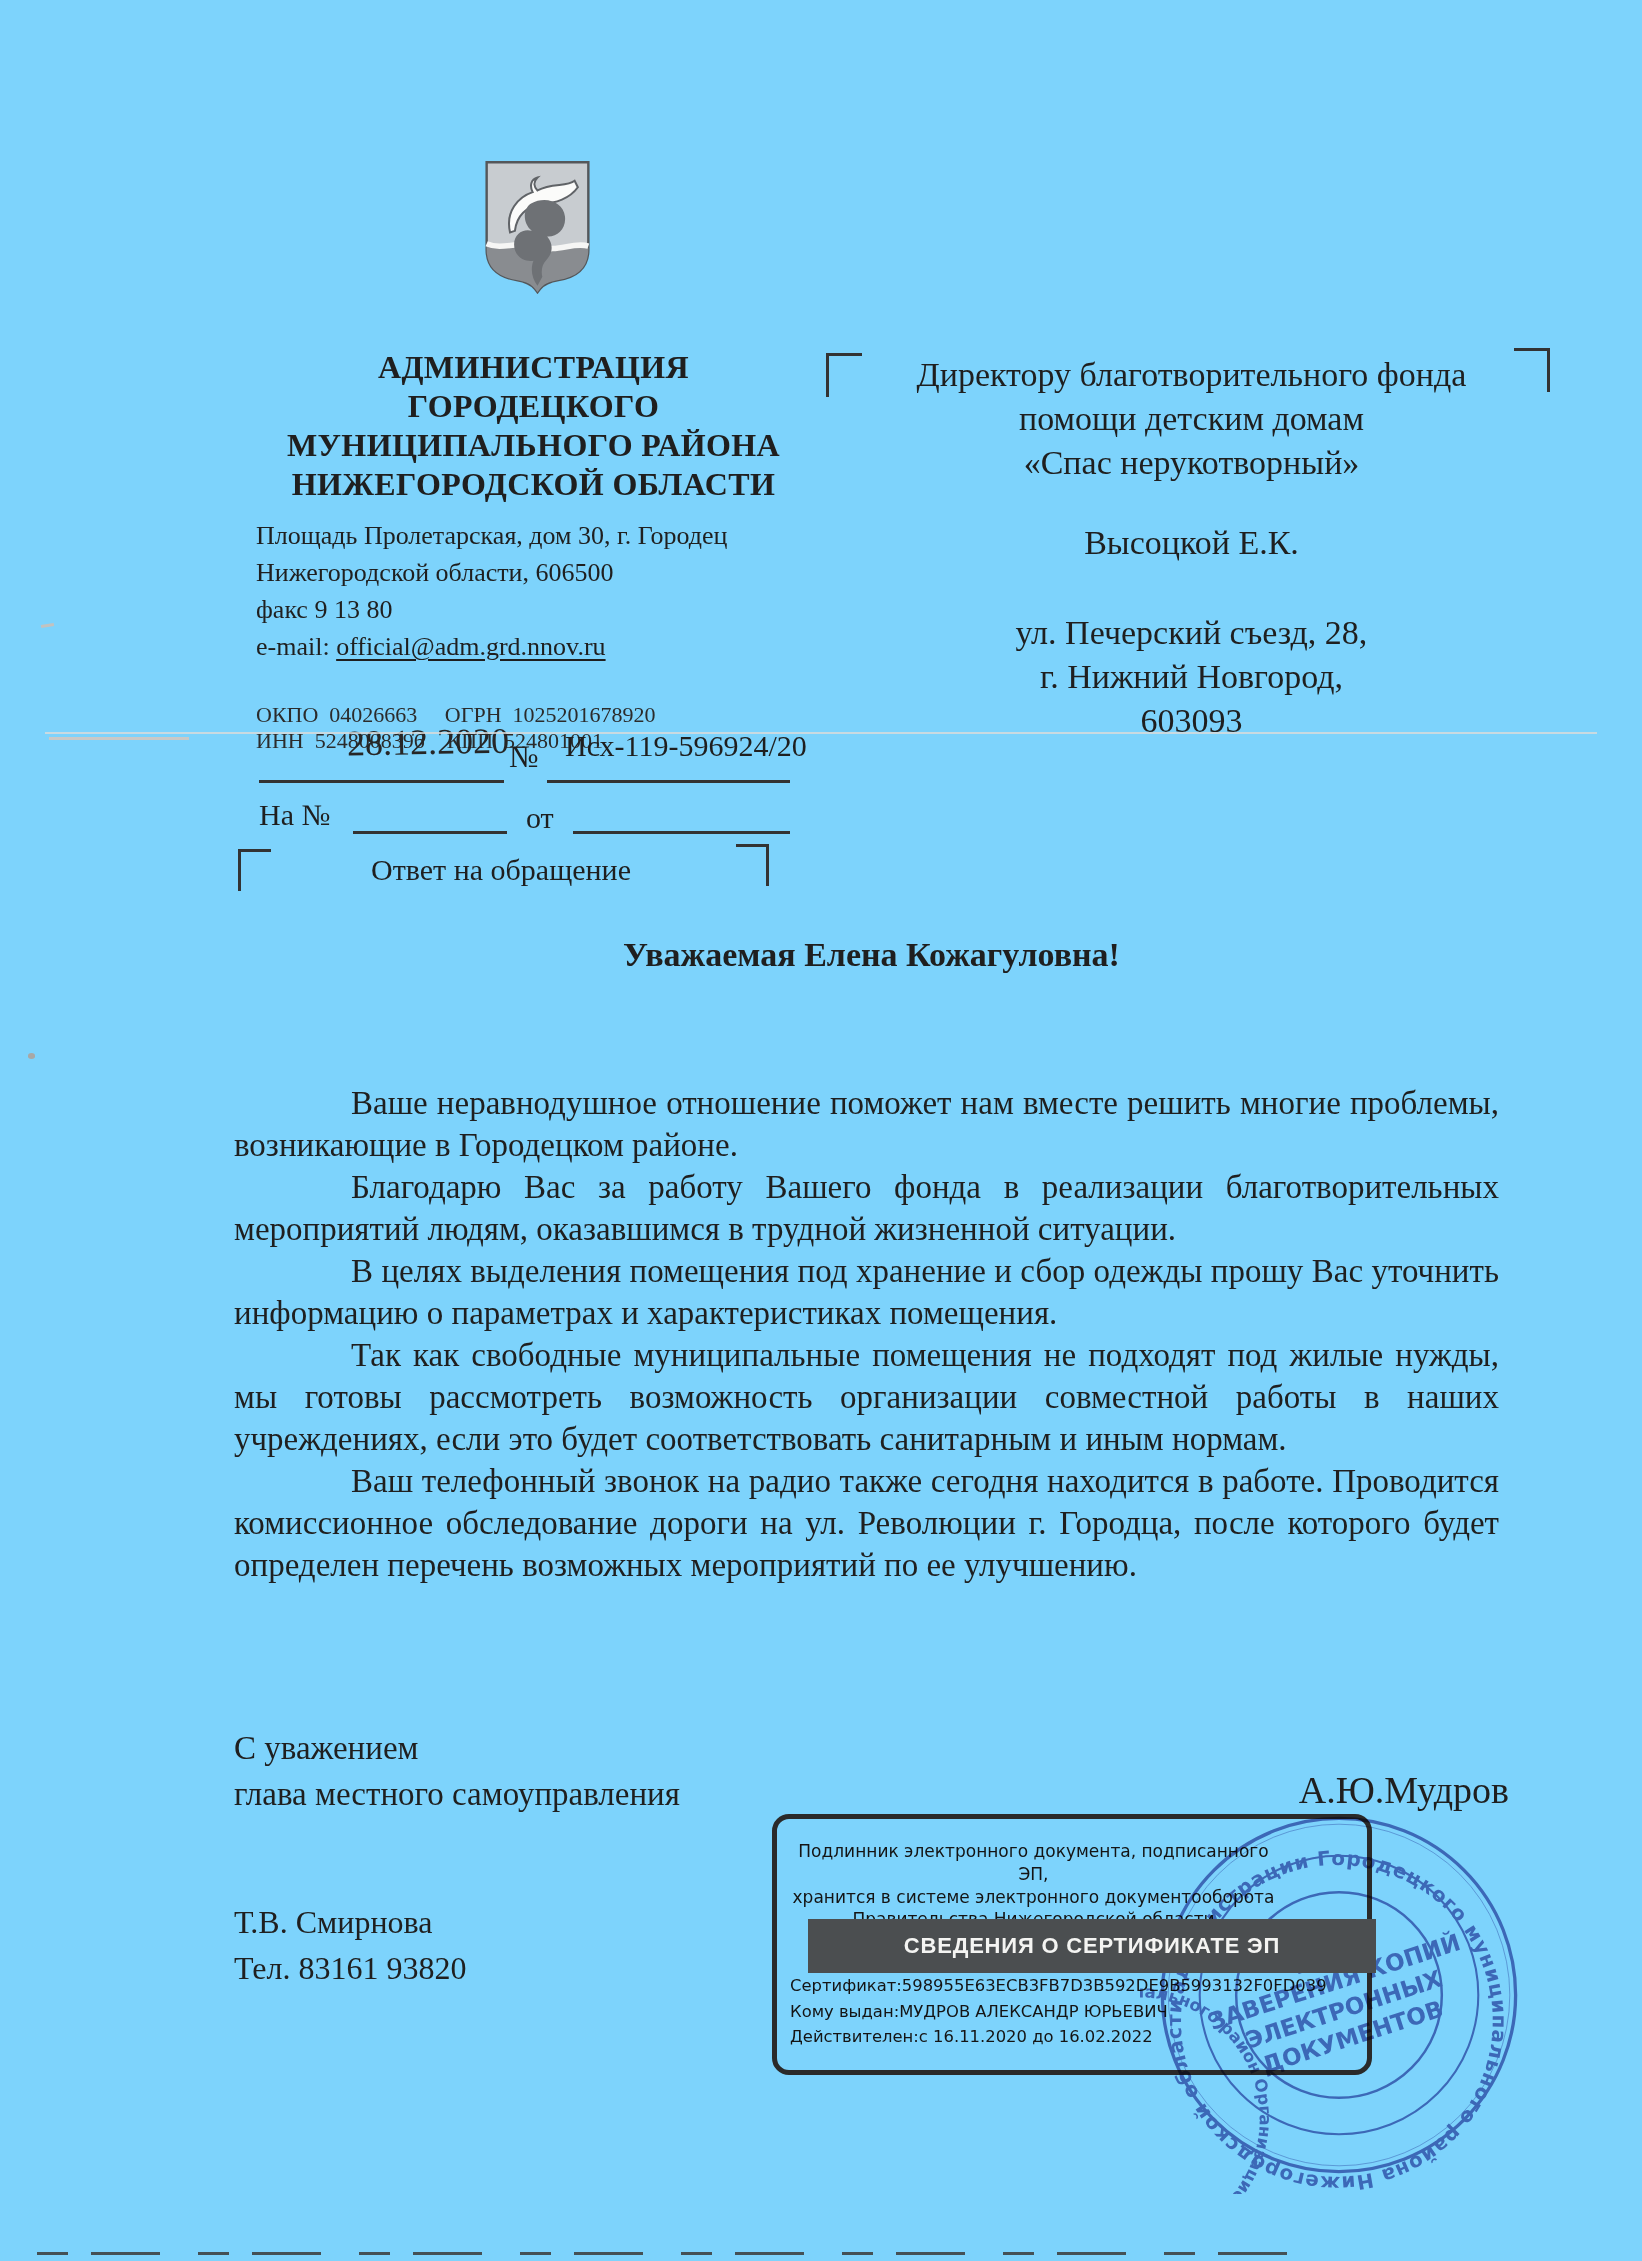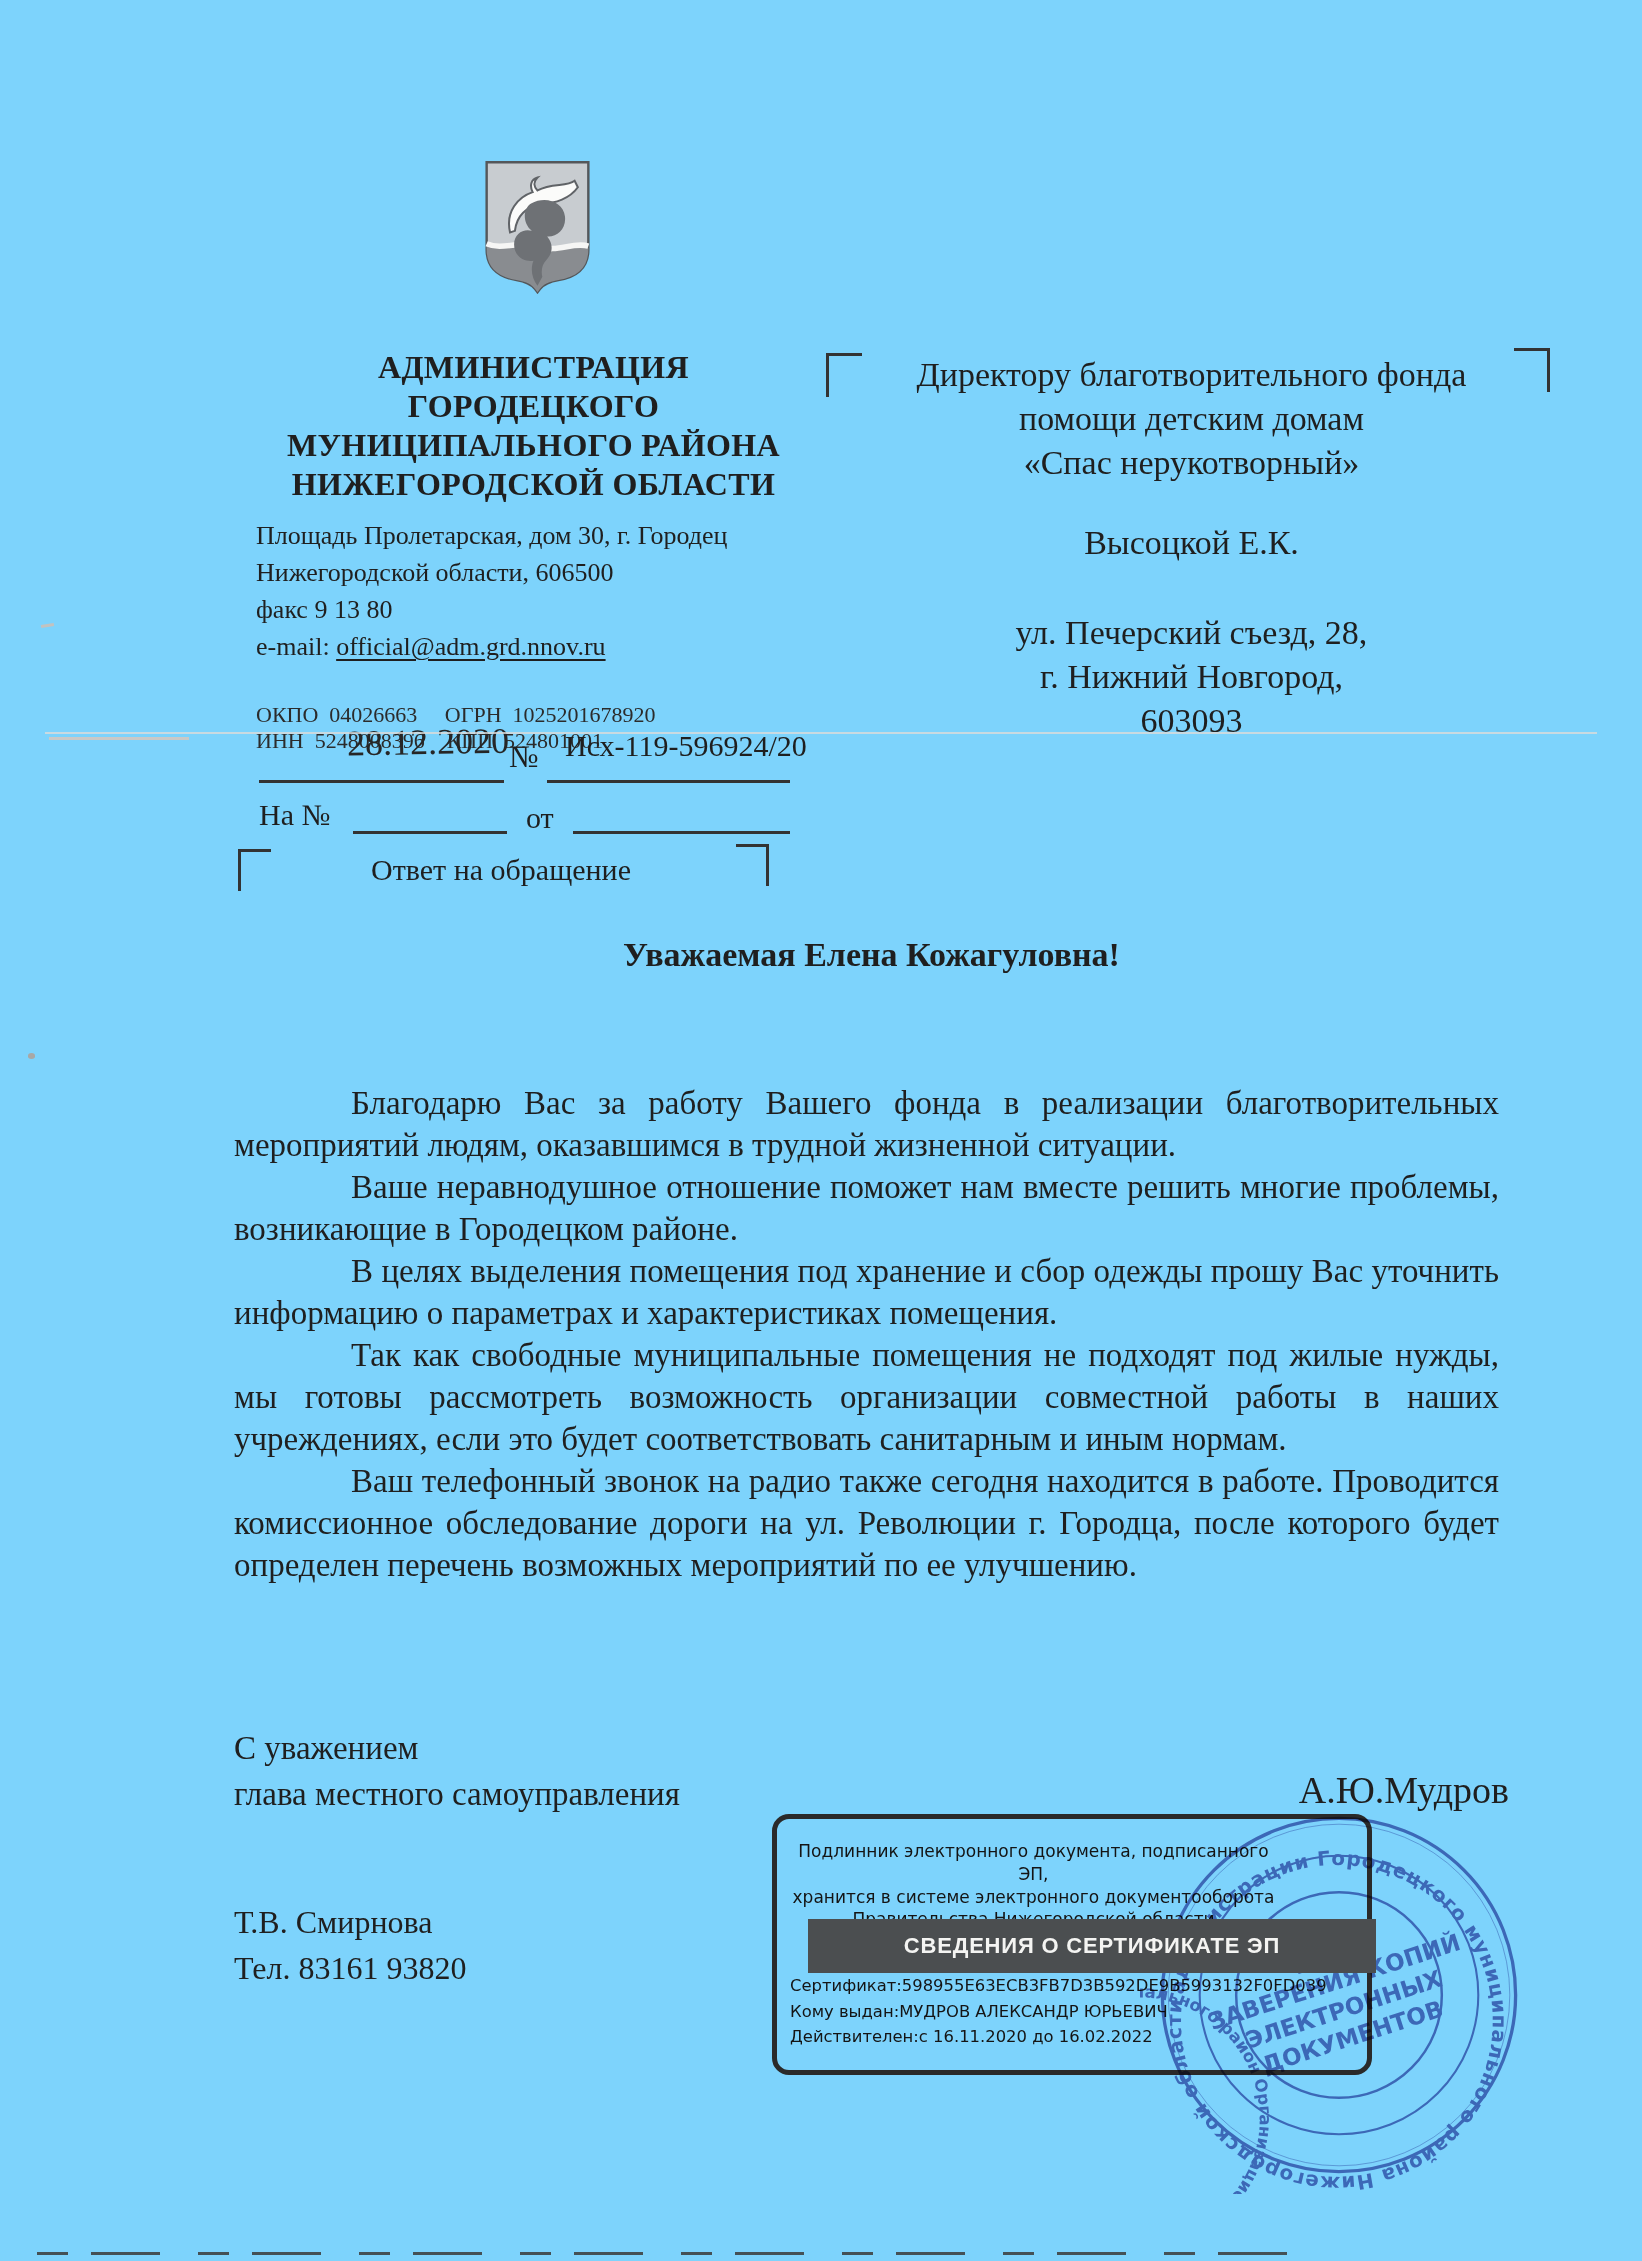--- a/index.html
+++ b/index.html
@@ -134,22 +134,22 @@
   </div>
   <div class="abs rcpt-name ctr">Высоцкой Е.К.</div>
   <div class="abs rcpt-addr ctr">
     <div>ул. Печерский съезд, 28,</div>
     <div>г. Нижний Новгород,</div>
     <div>603093</div>
   </div>
 
   <div class="abs salutation ctr">Уважаемая Елена Кожагуловна!</div>
   <div class="abs letter-body">
+    <p>Ваше неравнодушное отношение поможет нам вместе решить многие проблемы, возникающие в Городецком районе.</p>
     <p>Благодарю Вас за работу Вашего фонда в реализации благотворительных мероприятий людям, оказавшимся в трудной жизненной ситуации.</p>
-    <p>Ваше неравнодушное отношение поможет нам вместе решить многие проблемы, возникающие в Городецком районе.</p>
     <p>В целях выделения помещения под хранение и сбор одежды прошу Вас уточнить информацию о параметрах и характеристиках помещения.</p>
     <p>Так как свободные муниципальные помещения не подходят под жилые нужды, мы готовы рассмотреть возможность организации совместной работы в наших учреждениях, если это будет соответствовать санитарным и иным нормам.</p>
     <p>Ваш телефонный звонок на радио также сегодня находится в работе. Проводится комиссионное обследование дороги на ул. Революции г. Городца, после которого будет определен перечень возможных мероприятий по ее улучшению.</p>
   </div>
 
   <div class="abs closing1">С уважением</div>
   <div class="abs closing2">глава местного самоуправления</div>
   <div class="abs signame">А.Ю.Мудров</div>
 
   <div class="abs esign-box">

